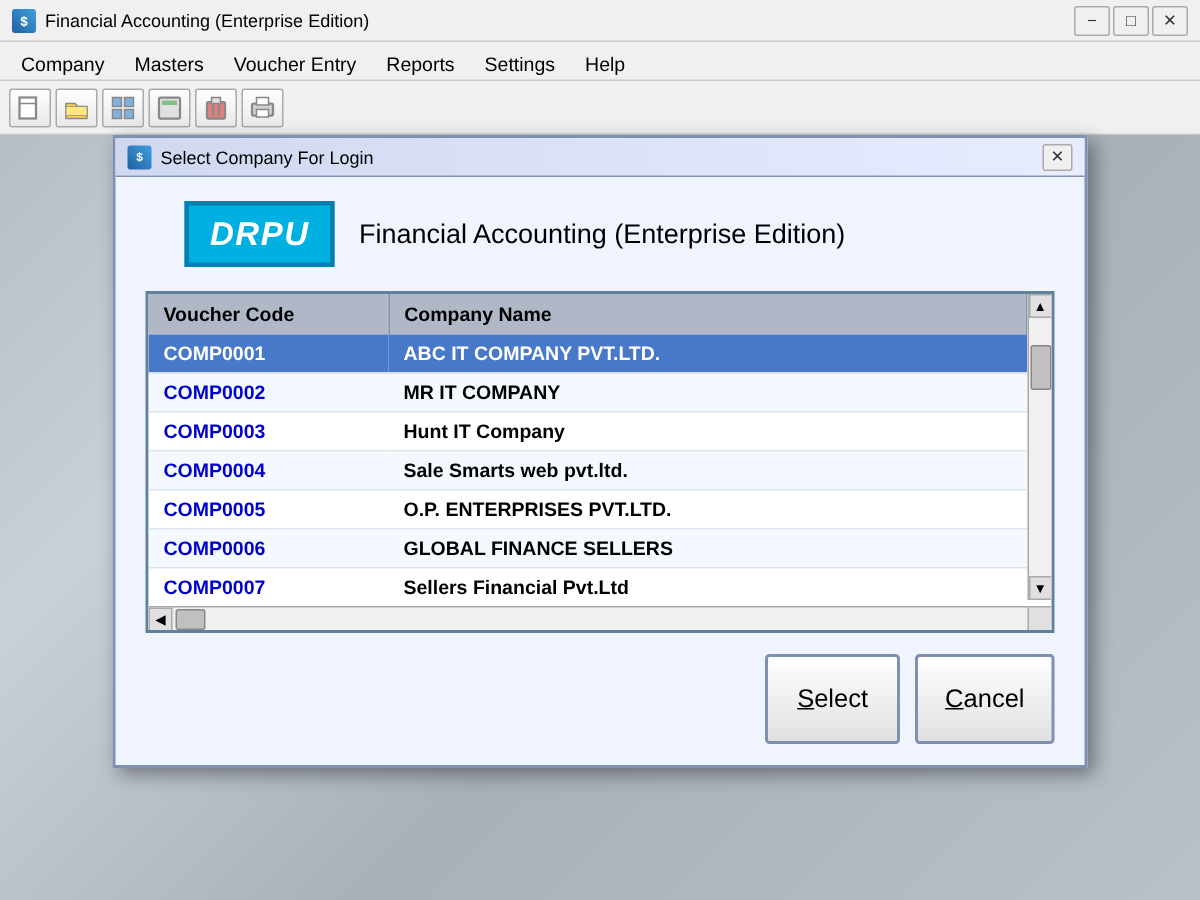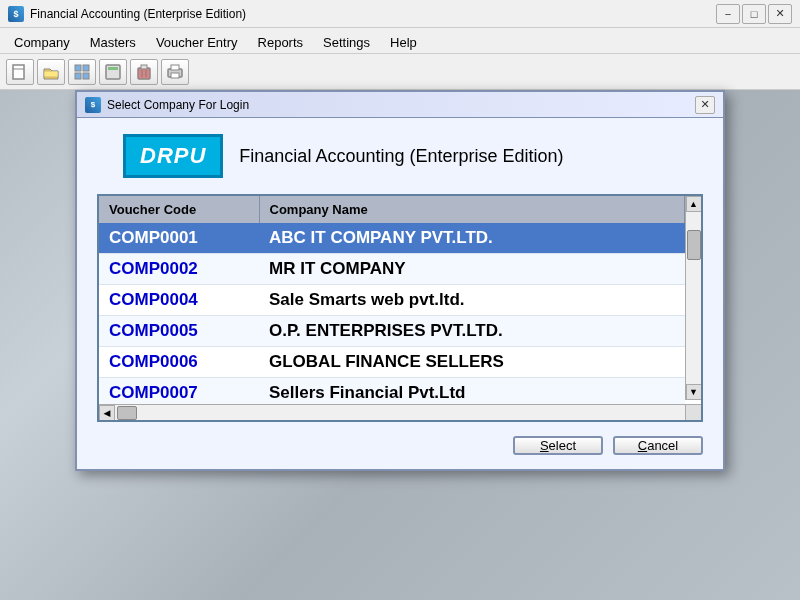--- a/index.html
+++ b/index.html
@@ -192,21 +192,21 @@
       color: #000;
       font-weight: bold;
       padding: 6px 10px;
       text-align: left;
       border-right: 1px solid #8090a8;
       font-size: 13px;
     }
     .company-table tbody tr td {
       padding: 5px 10px;
       border-bottom: 1px solid #dce4f0;
-      font-size: 17px;
+      font-size: 13px;
       margin-top: 27px;
     }
     .company-table tbody tr:nth-child(odd) td { background: #ffffff; }
     .company-table tbody tr:nth-child(even) td { background: #f4f8ff; }
     .company-table tbody tr.selected td { background: #4878c8; color: white; }
     .company-table tbody tr.selected .code-cell { color: white; }
     .code-cell { color: #0000cc; font-weight: bold; }
     .name-cell { font-weight: bold; }
     .scrollbar-v {
       position: absolute;
@@ -261,26 +261,26 @@
     }
 
     
     .dialog-buttons {
       display: flex;
       justify-content: flex-end;
       gap: 10px;
     }
     .dialog-btn {
       min-width: 90px;
-      padding: 0 18px;
+      padding: 18px 18px;
       background: linear-gradient(to bottom, #ffffff 0%, #e0e0e0 100%);
       border: 2px solid #8090b0;
       border-radius: 3px;
       cursor: pointer;
-      font-size: 13px;
+      font-size: 17px;
       color: #000;
     }
     .dialog-btn .underline { text-decoration: underline; }
   </style>
 </head>
 <body>
 
 <div class="bg-texture"></div>
 
 <div class="title-bar">
@@ -391,20 +391,24 @@
             <tbody id="company-rows">
                 <tr class="selected">
                   <td class="code-cell" style="color: white;">COMP0001</td>
                   <td class="name-cell" style="color: white;">ABC IT COMPANY PVT.LTD.</td>
                 </tr>
                 <tr>
                   <td class="code-cell">COMP0002</td>
                   <td class="name-cell">MR IT COMPANY</td>
                 </tr>
                 <tr>
+                  <td class="code-cell">COMP0003</td>
+                  <td class="name-cell">Hunt IT Company</td>
+                </tr>
+                <tr>
                   <td class="code-cell">COMP0004</td>
                   <td class="name-cell">Sale Smarts web pvt.ltd.</td>
                 </tr>
                 <tr>
                   <td class="code-cell">COMP0005</td>
                   <td class="name-cell">O.P. ENTERPRISES PVT.LTD.</td>
                 </tr>
                 <tr>
                   <td class="code-cell">COMP0006</td>
                   <td class="name-cell">GLOBAL FINANCE SELLERS</td>

